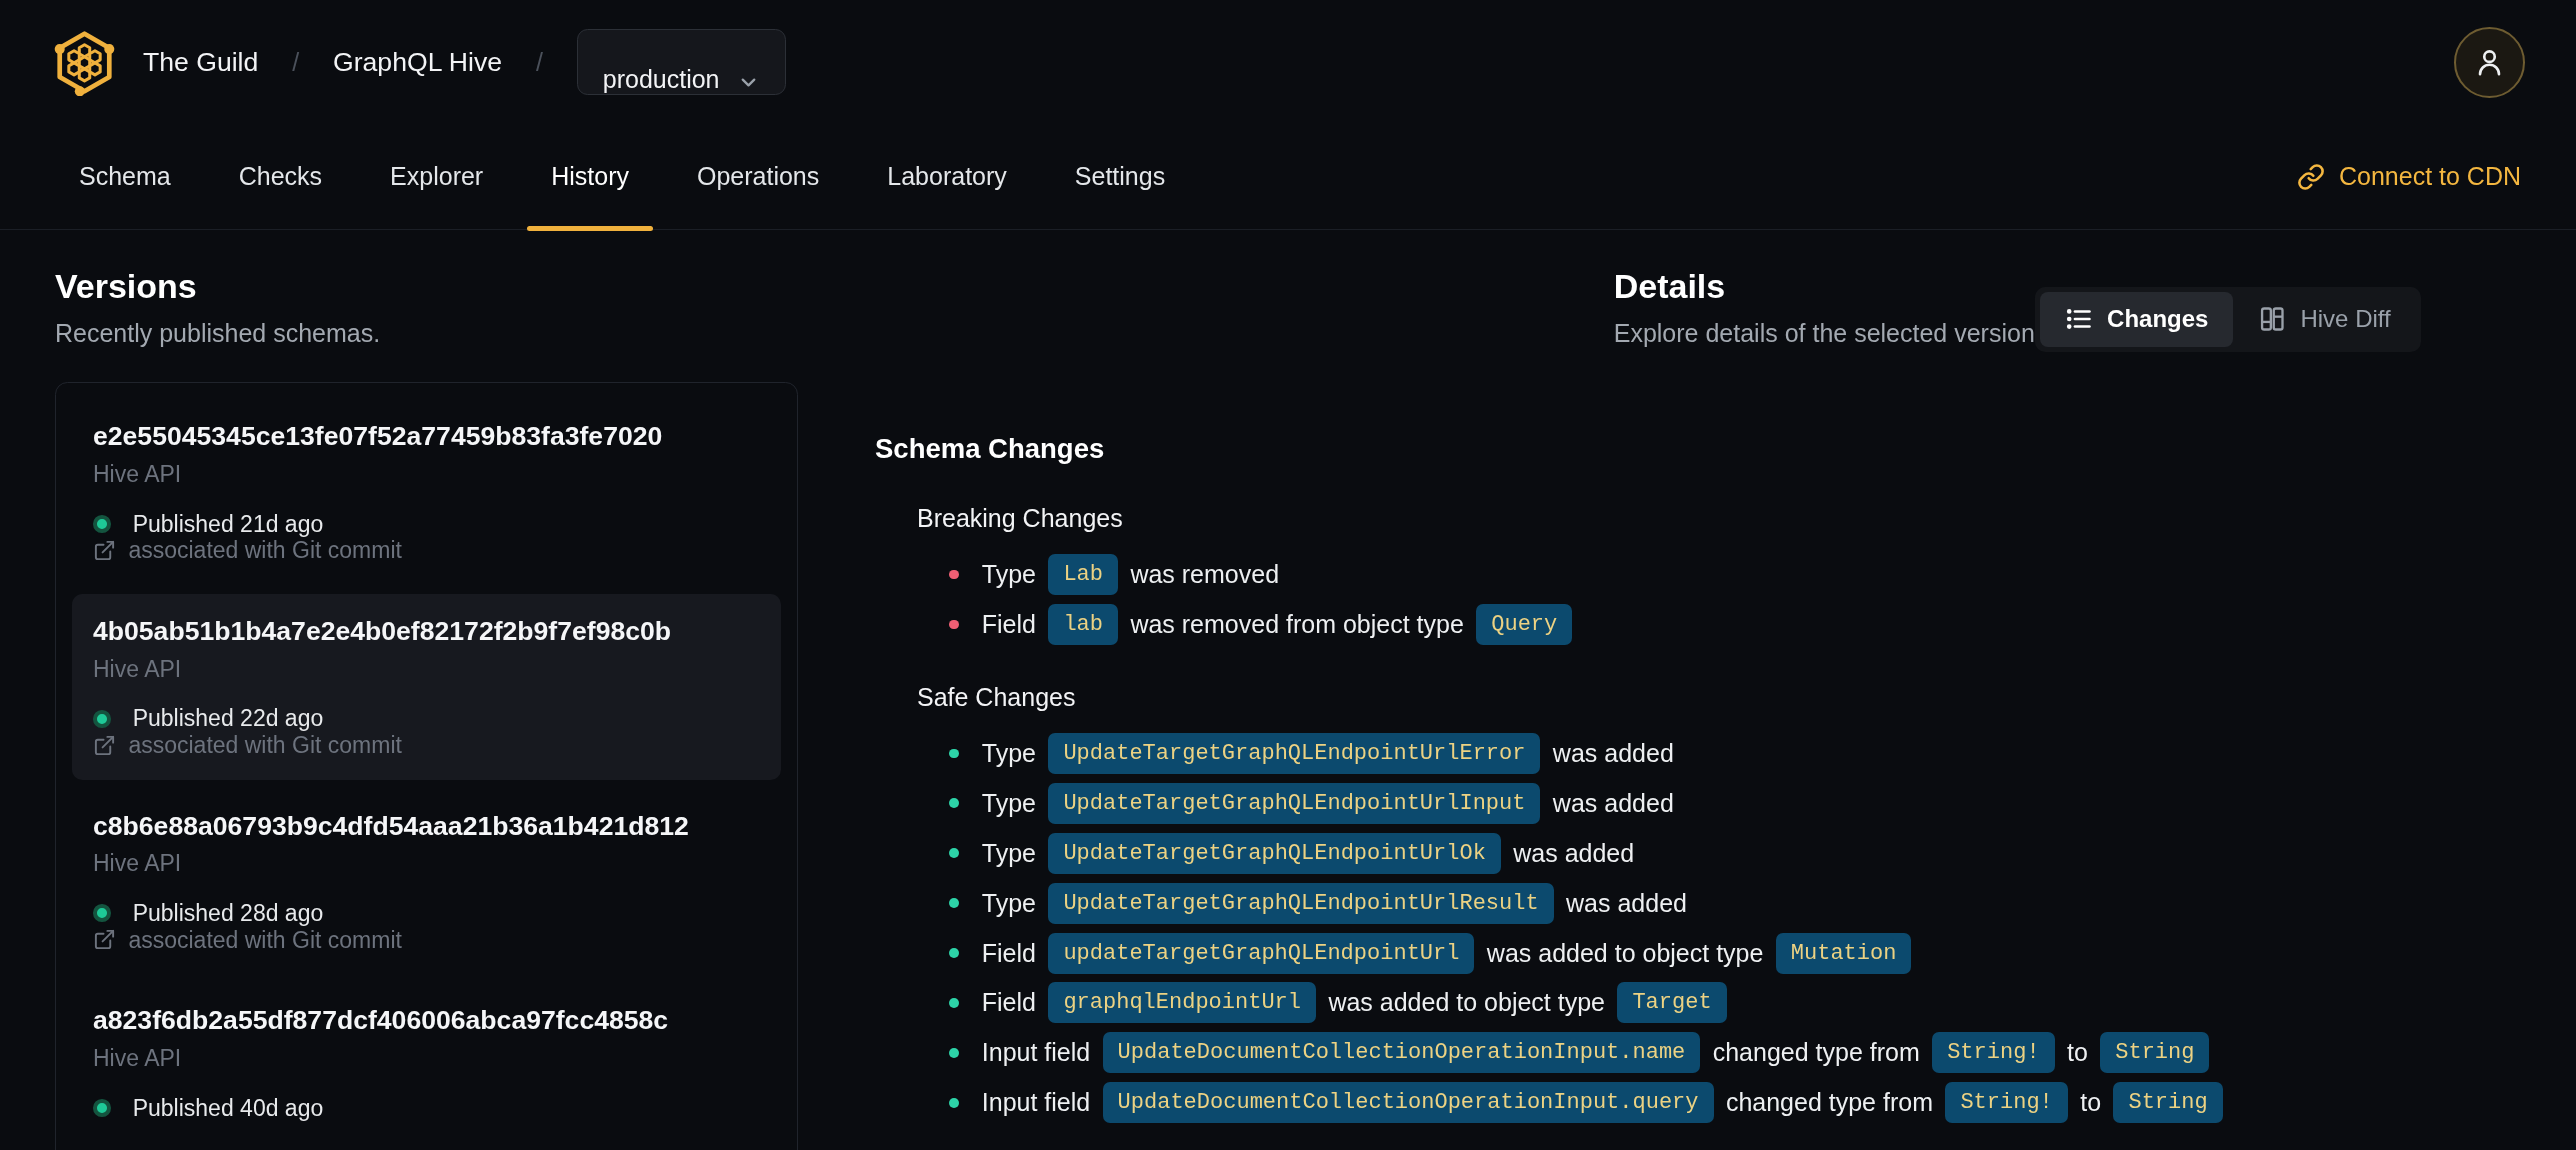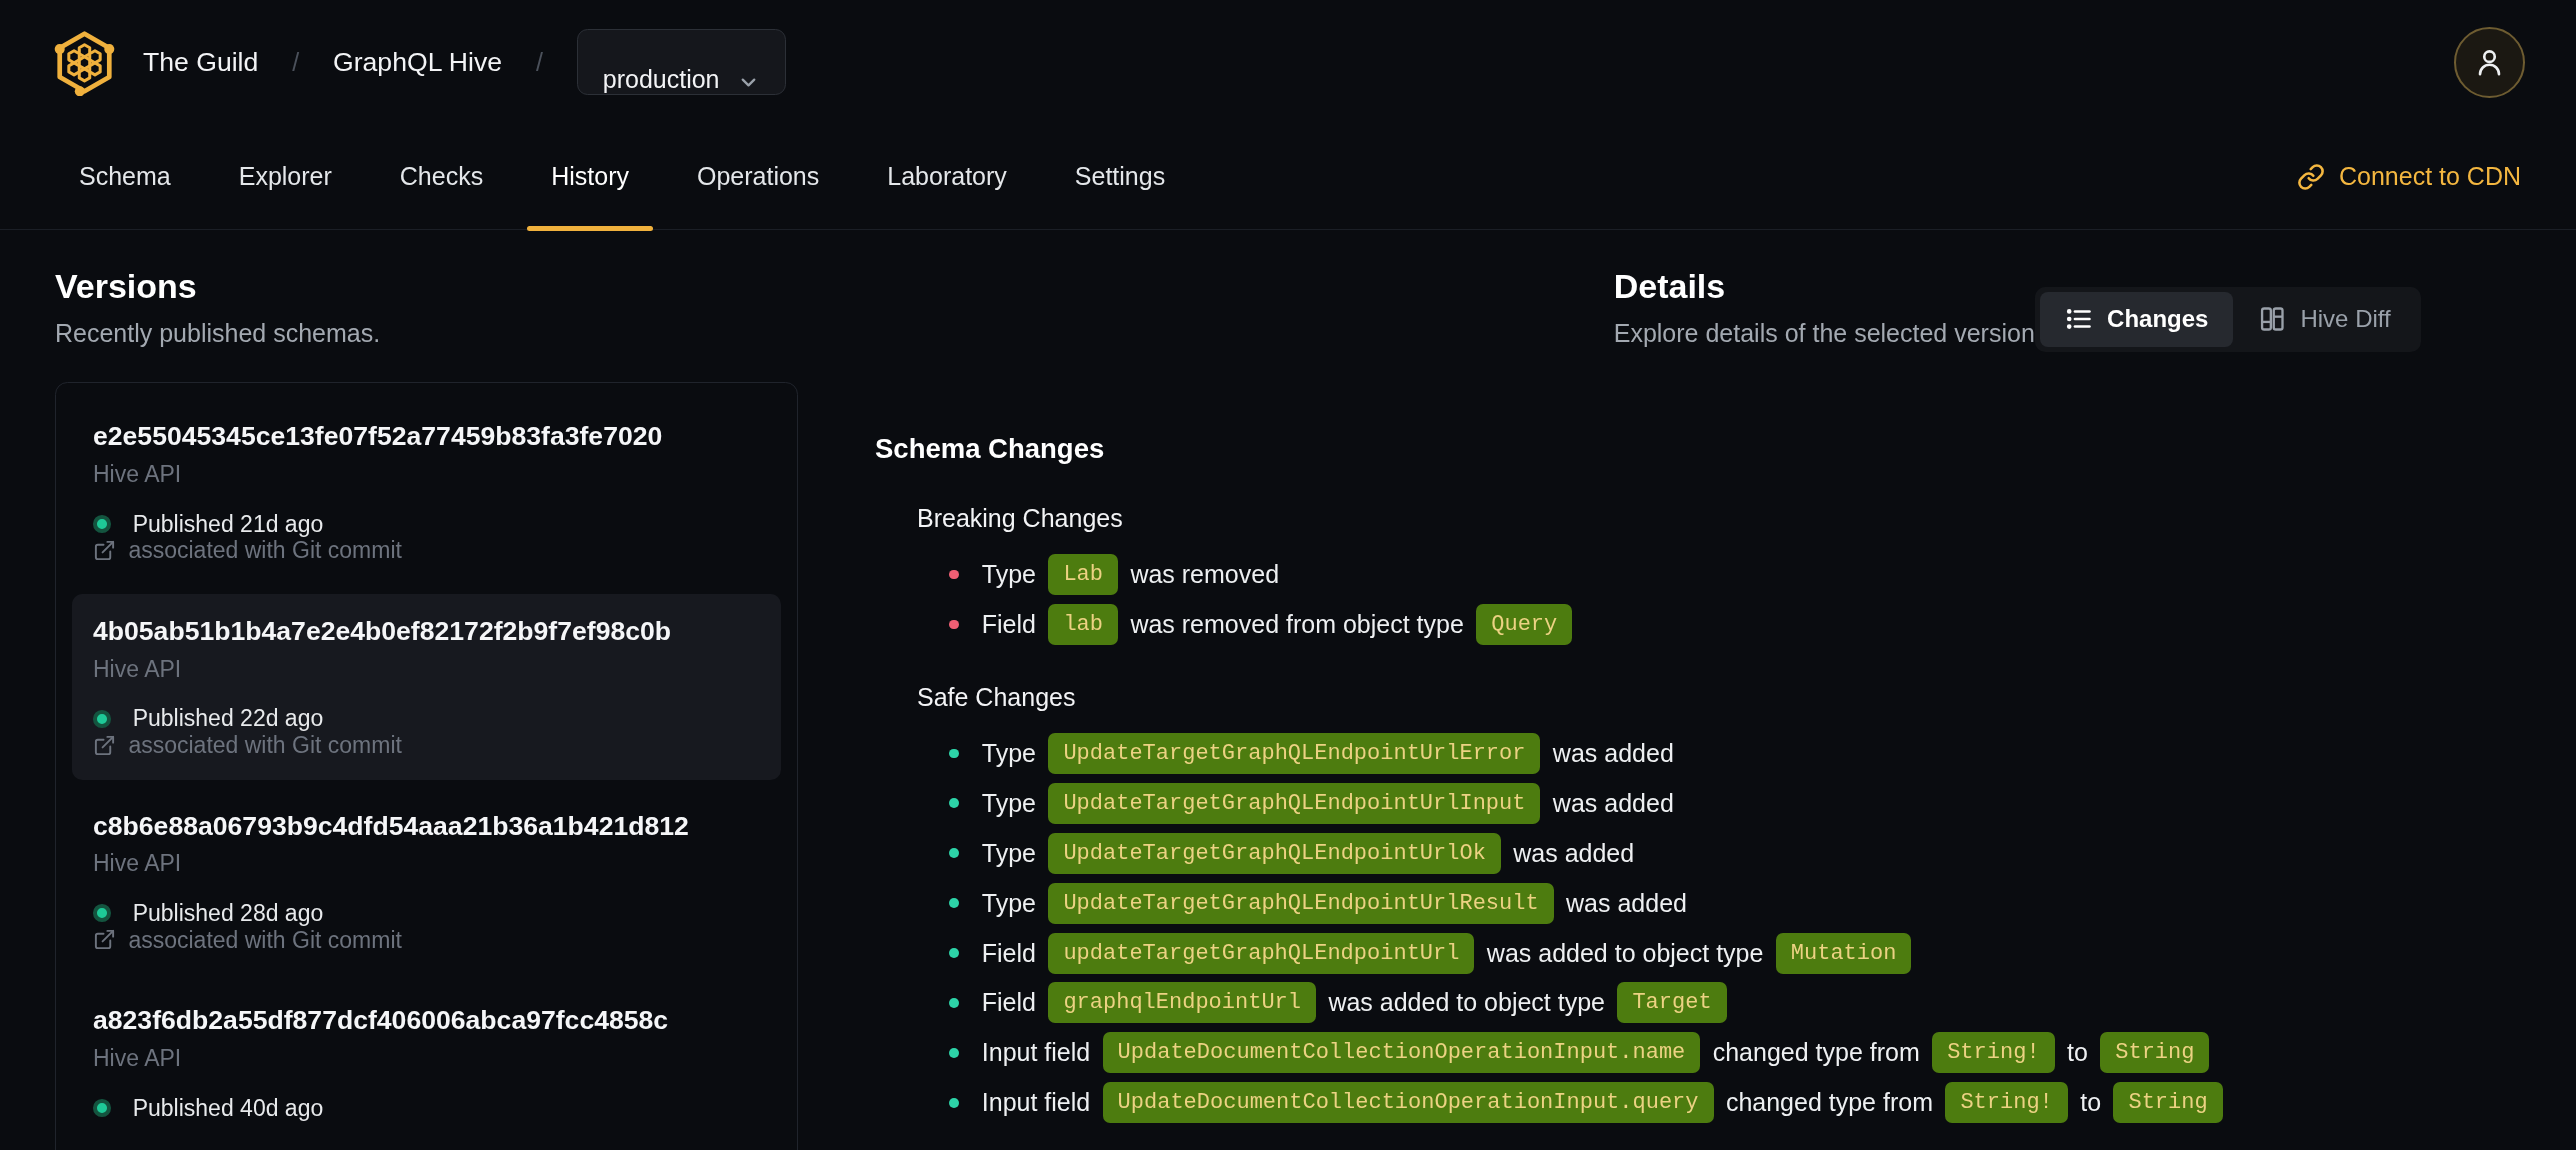--- a/index.html
+++ b/index.html
@@ -113,21 +113,21 @@
   .change-row {
     display:flex; align-items:center; gap:23px; margin-bottom:8.9px; min-height:41px;
   }
   .bullet { width:9.8px; height:9.8px; border-radius:50%; flex-shrink:0; }
   .change-row.breaking .bullet { background:#ee5f74; }
   .change-row.safe .bullet { background:#2dd4a8; }
   .row-content { display:flex; align-items:center; gap:12.4px; flex-wrap:nowrap; }
   .seg-text { font-size:25px; color:#eef0f2; white-space:nowrap; }
   .code-badge {
     font-family:"Liberation Mono", monospace; font-size:22px; color:#ecd283;
-    background:#4d7c0f; border-radius:7px; padding:8px 15px; white-space:nowrap;
+    background:#0c4a6e; border-radius:7px; padding:8px 15px; white-space:nowrap;
   }
 </style>
 </head>
 <body>
 
 <div class="header">
   <div class="logo">
     <svg viewBox="0 0 100 100" fill="none" stroke="#f0b13d" stroke-width="7" stroke-linejoin="round">
       <path d="M50 7 L87 28.5 L87 71.5 L50 93 L13 71.5 L13 28.5 Z"></path>
       <g stroke-width="4.5">
@@ -163,25 +163,25 @@
   </button>
 </div>
 
 <div class="nav">
   <div class="tabs">
   <div class="tab">
     <span class="tab-label">Schema</span>
   </div>
 
   <div class="tab">
+    <span class="tab-label">Checks</span>
+  </div>
+
+  <div class="tab">
     <span class="tab-label">Explorer</span>
-  </div>
-
-  <div class="tab">
-    <span class="tab-label">Checks</span>
   </div>
 
   <div class="tab active">
     <span class="tab-label">History</span>
   </div>
 
   <div class="tab">
     <span class="tab-label">Operations</span>
   </div>
 

